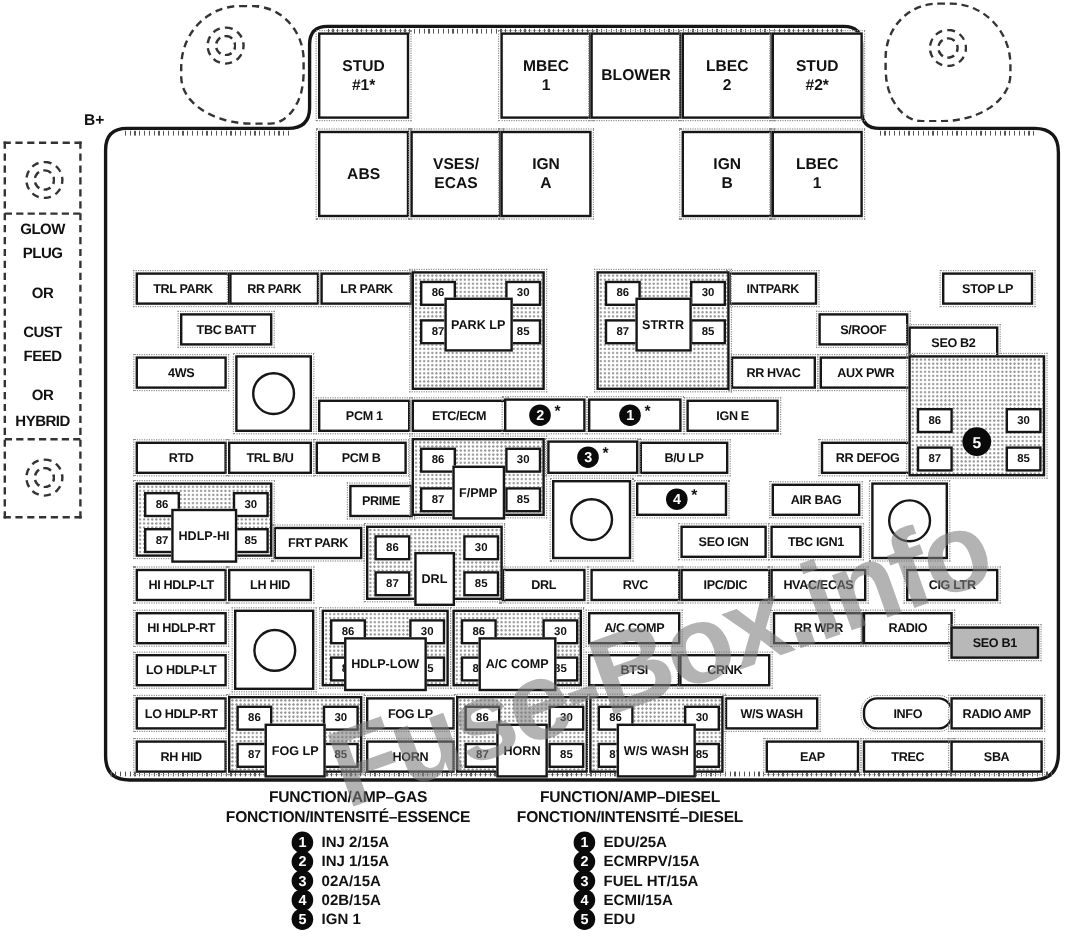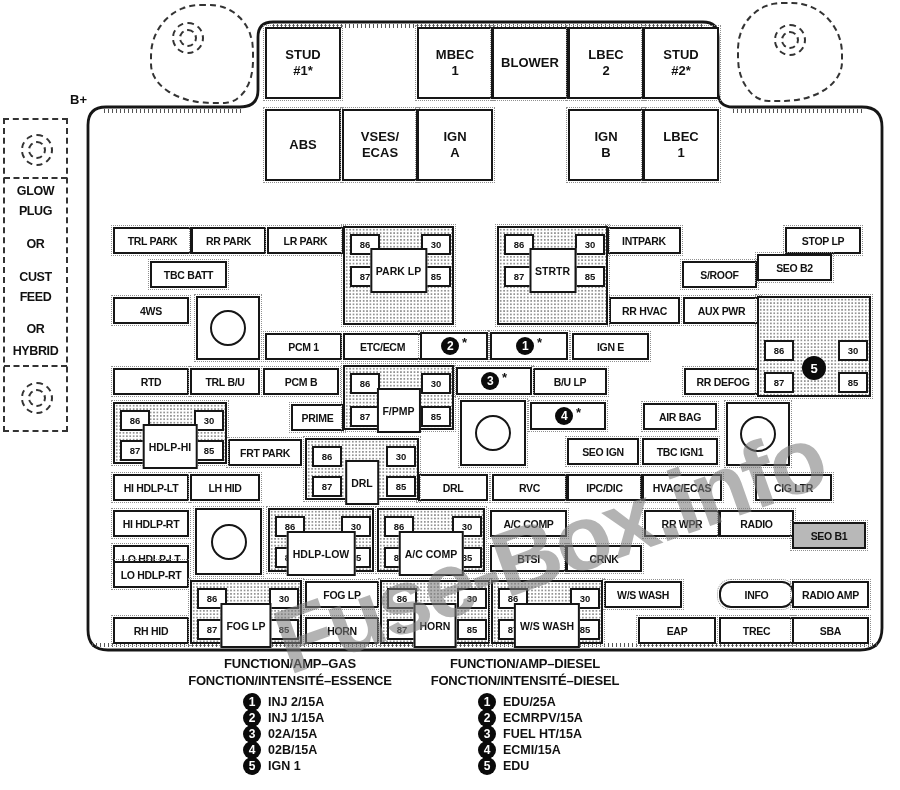--- a/index.html
+++ b/index.html
@@ -198,21 +198,21 @@
     </div>
     <div class="fusebox" style="left: 785px; top: 227px; width: 72px;">
       <span>STOP LP</span>
     </div>
     <div class="fusebox" style="left: 150px; top: 261px; width: 73px;">
       <span>TBC BATT</span>
     </div>
     <div class="fusebox" style="left: 682px; top: 261px; width: 71px;">
       <span>S/ROOF</span>
     </div>
-    <div class="fusebox" style="left: 757px; top: 254px; width: 71px;">
+    <div class="fusebox" style="left: 757px; top: 272px; width: 71px;">
       <span>SEO B2</span>
     </div>
     <div class="fusebox" style="left: 113px; top: 297px; width: 72px; text-align: right;">
       <span>4WS</span>
     </div>
     <div class="fusebox" style="left: 609px; top: 297px; width: 67px;">
       <span>RR HVAC</span>
     </div>
     <div class="fusebox" style="left: 683px; top: 297px; width: 73px;">
       <span>AUX PWR</span>
@@ -294,21 +294,21 @@
     </div>
     <div class="fusebox" style="left: 113px; top: 545px; width: 72px;">
       <span>LO HDLP-LT</span>
     </div>
     <div class="fusebox" style="left: 490px; top: 545px; width: 73px;">
       <span>BTSI</span>
     </div>
     <div class="fusebox" style="left: 566px; top: 545px; width: 72px;">
       <span>CRNK</span>
     </div>
-    <div class="fusebox" style="left: 113px; top: 561px; width: 72px; justify-content: center;">
+    <div class="fusebox" style="left: 113px; top: 581px; width: 72px; justify-content: center;">
       <span>LO HDLP-RT</span>
     </div>
     <div class="fusebox" style="left: 305px; top: 581px; width: 70px;">
       <span>FOG LP</span>
     </div>
     <div class="fusebox" style="left: 604px; top: 581px; width: 74px;">
       <span>W/S WASH</span>
     </div>
     <div class="fusebox" style="left: 719px; top: 581px; width: 71px; border-radius: 12px;">
       <span>INFO</span>

